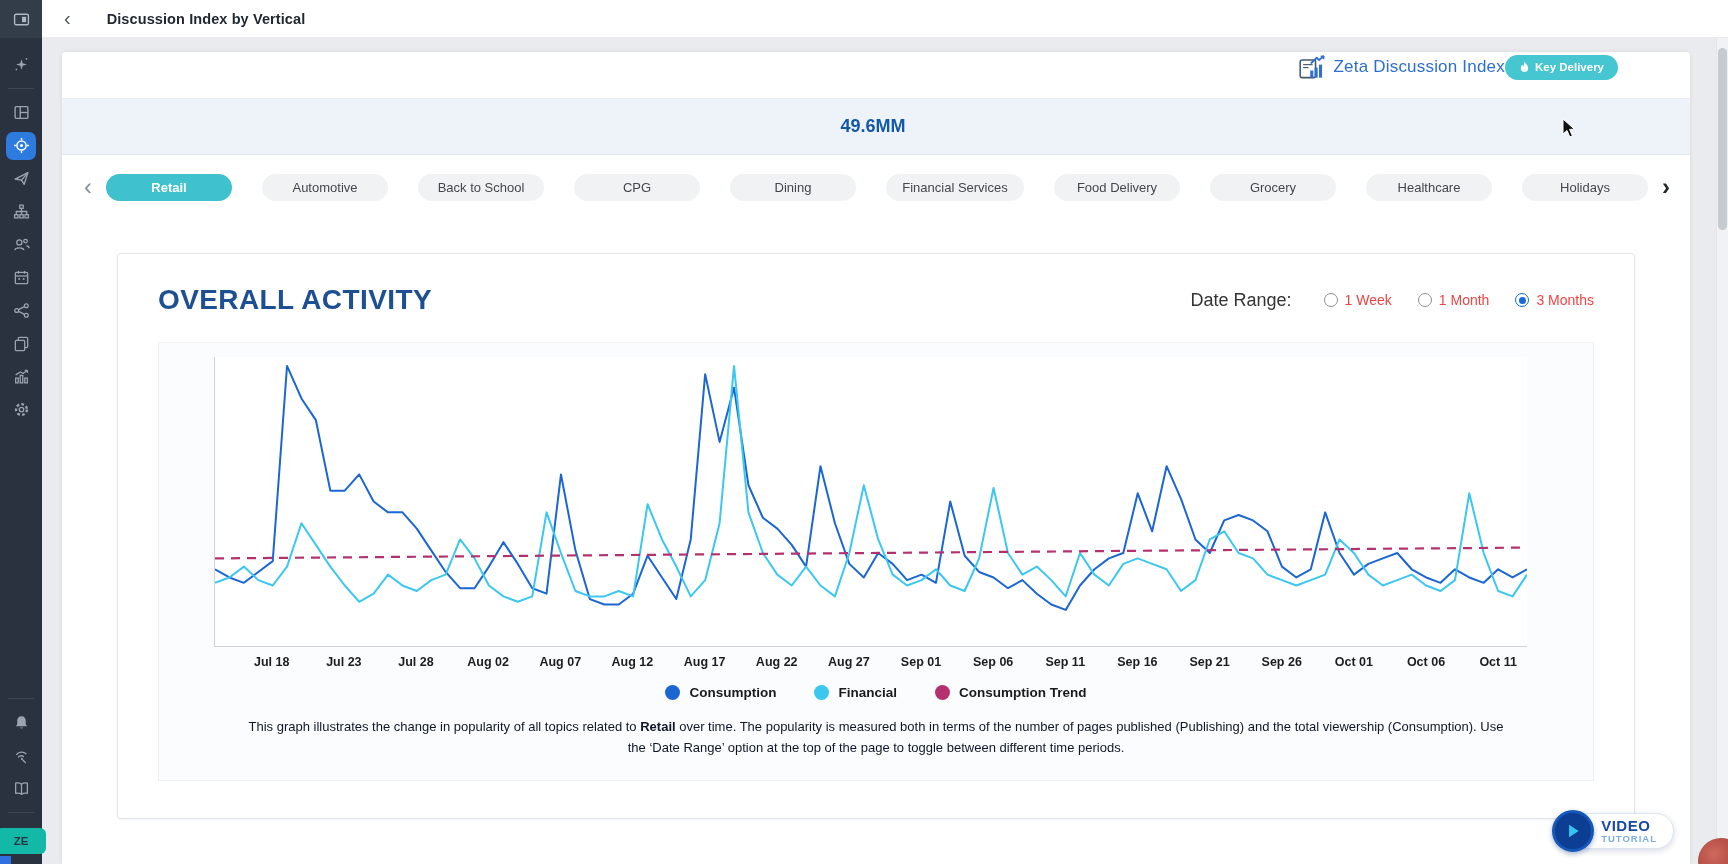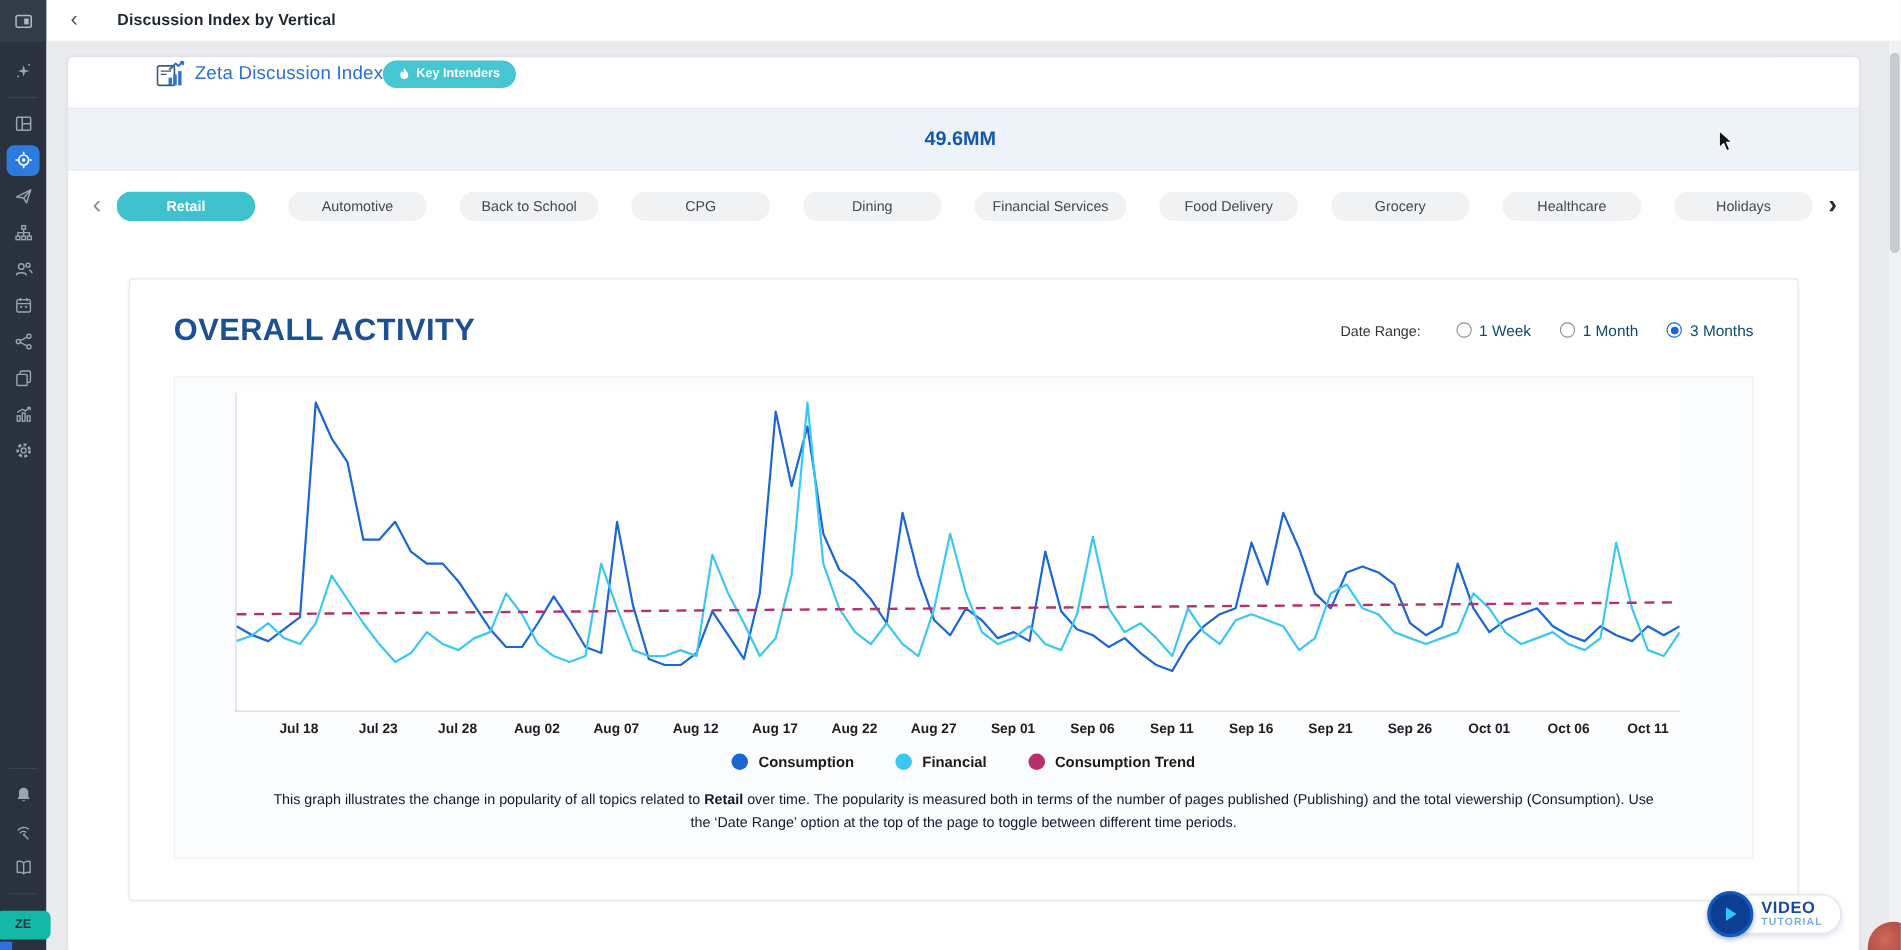--- a/index.html
+++ b/index.html
@@ -22,21 +22,21 @@
 
   
   .main { flex:1; display:flex; flex-direction:column; min-width:0; }
   .topbar { height:38px; background:#fff; display:flex; align-items:center; border-bottom:1px solid #ececec; flex-shrink:0; }
   .back { font-size:20px; color:#4a5560; margin:0 0 2px 22px; cursor:pointer; line-height:1; }
   .topbar h1 { font-size:14.5px; font-weight:bold; color:#1f2730; margin-left:36px; letter-spacing:.1px; }
 
   .content { flex:1; padding:14px 38px 0 20px; overflow:hidden; }
   .panel { background:#fff; border-radius:4px 4px 0 0; box-shadow:0 0 4px rgba(0,0,0,.08); height:100%; position:relative; }
 
-  .panel-header { height:46px; display:flex; align-items:center; justify-content:flex-start; padding:0 72px 16px 80px; }
+  .panel-header { height:46px; display:flex; align-items:center; justify-content:flex-end; padding:0 72px 16px 80px; }
   .logo { display:flex; align-items:center; gap:9px; }
   .logo-text { color:#2d6fd1; font-size:17px; font-weight:500; letter-spacing:.2px; }
   .key-insights { background:#45c6d0; color:#fff; border:none; border-radius:13px; height:25px; padding:0 14px; font-size:11.5px; font-weight:bold; display:flex; align-items:center; gap:5px; cursor:pointer; font-family:inherit; }
 
   .banner { height:57px; background:#eef3f9; border-top:1px solid #e7edf4; border-bottom:1px solid #e3e9f0; display:flex; align-items:center; justify-content:center; font-size:18px; }
   .banner .hl { color:#1257a8; font-weight:bold; margin-right:6px; }
   .banner .rest { color:#1e3b63; font-weight:bold; font-weight:600; }
 
   .tabs-row { height:64px; display:flex; align-items:center; padding:0 14px 0 16px; }
   .tab-chevron { font-size:24px; line-height:1; cursor:pointer; user-select:none; padding:0 6px; }
@@ -44,26 +44,26 @@
   .tab-chevron.right { color:#25282c; font-weight:bold; }
   .tabs { flex:1; display:flex; gap:30px; justify-content:space-between; margin:0 8px; overflow:hidden; }
   .tab { min-width:126px; height:27px; border-radius:14px; background:#f1f2f3; color:#42484e; font-size:13px; display:flex; align-items:center; justify-content:center; padding:0 18px; white-space:nowrap; cursor:pointer; }
   .tab.active { background:#3fc2ce; color:#fff; font-weight:bold; }
 
   
   .card { margin:34px 55px 0 55px; border:1px solid #e3e7eb; border-radius:4px; box-shadow:0 1px 3px rgba(40,50,60,.06); height:566px; background:#fff; padding:30px 40px 0 40px; }
   .card-head { display:flex; align-items:center; justify-content:space-between; }
   .card-head h2 { color:#1d5092; font-size:28px; font-weight:bold; letter-spacing:.4px; }
   .range { display:flex; align-items:center; gap:28px; }
-  .range-label { font-size:13px; color:#333; margin-right:4px; }
+  .range-label { font-size:18px; color:#333; margin-right:4px; }
   .radio { display:flex; align-items:center; gap:7px; cursor:pointer; }
   .rb { width:14px; height:14px; border-radius:50%; border:1.5px solid #8a9097; background:#fff; position:relative; flex-shrink:0; }
   .rb.checked { border-color:#1668d6; }
   .rb.checked::after { content:''; position:absolute; left:2.5px; top:2.5px; width:7px; height:7px; border-radius:50%; background:#1668d6; }
-  .rlabel { font-size:14px; color:#0c4a6e; }
+  .rlabel { font-size:14px; color:#ef4444; }
 
   .chart-wrap { margin-top:26px; background:#fbfcfd; border:1px solid #eef0f2; padding:14px 0 22px 0; }
   .plot { margin:0 66px 0 55px; height:290px; background:#fff; border-left:1px solid #cfd4d9; border-bottom:1px solid #cfd4d9; position:relative; }
   .plot svg { position:absolute; inset:0; width:100%; height:100%; }
   .x-ticks { margin:0 66px 0 55px; height:26px; position:relative; }
   .x-ticks span { position:absolute; top:8px; transform:translateX(-50%); font-size:12.5px; font-weight:bold; color:#1d1d1f; white-space:nowrap; }
   .legend { display:flex; justify-content:center; gap:38px; margin-top:12px; }
   .legend-item { display:flex; align-items:center; gap:9px; }
   .legend-swatch { width:15px; height:15px; border-radius:50%; }
   .legend-label { font-size:13.5px; font-weight:bold; color:#1a1a1a; }
@@ -234,21 +234,21 @@
               <rect x="16.9" y="8" width="2.6" height="11" fill="#2e6fd1"></rect>
               <path d="M10 7 L15 2.2 L17 4 L21 0.8" fill="none" stroke="#2e6fd1" stroke-width="1.6"></path>
               <path d="M21 0.8 l-2.6.3 M21 .8 l-.3 2.6" stroke="#2e6fd1" stroke-width="1.4"></path>
             </svg>
             <span class="logo-text">Zeta Discussion Index</span>
           </div>
           <button class="key-insights">
             <svg width="11" height="13" viewBox="0 0 12 14" fill="#fff">
                 <path d="M6 .5 c.9 2.6 4 4 4 7.2 a4 4 0 0 1-8 0 c0-1.6.7-2.8 1.7-3.9 .2 1 .8 1.8 1.6 2.2 C5.2 4 5.4 2 6 .5 Z"></path>
               </svg>
-            <span>Key Intenders</span>
+            <span>Key Delivery</span>
           </button>
         </div>
 
         <div class="banner">
           <span class="hl">49.6MM</span>
         </div>
 
         <div class="tabs-row">
           <span class="tab-chevron left">‹</span>
           <div class="tabs" id="tabs">

